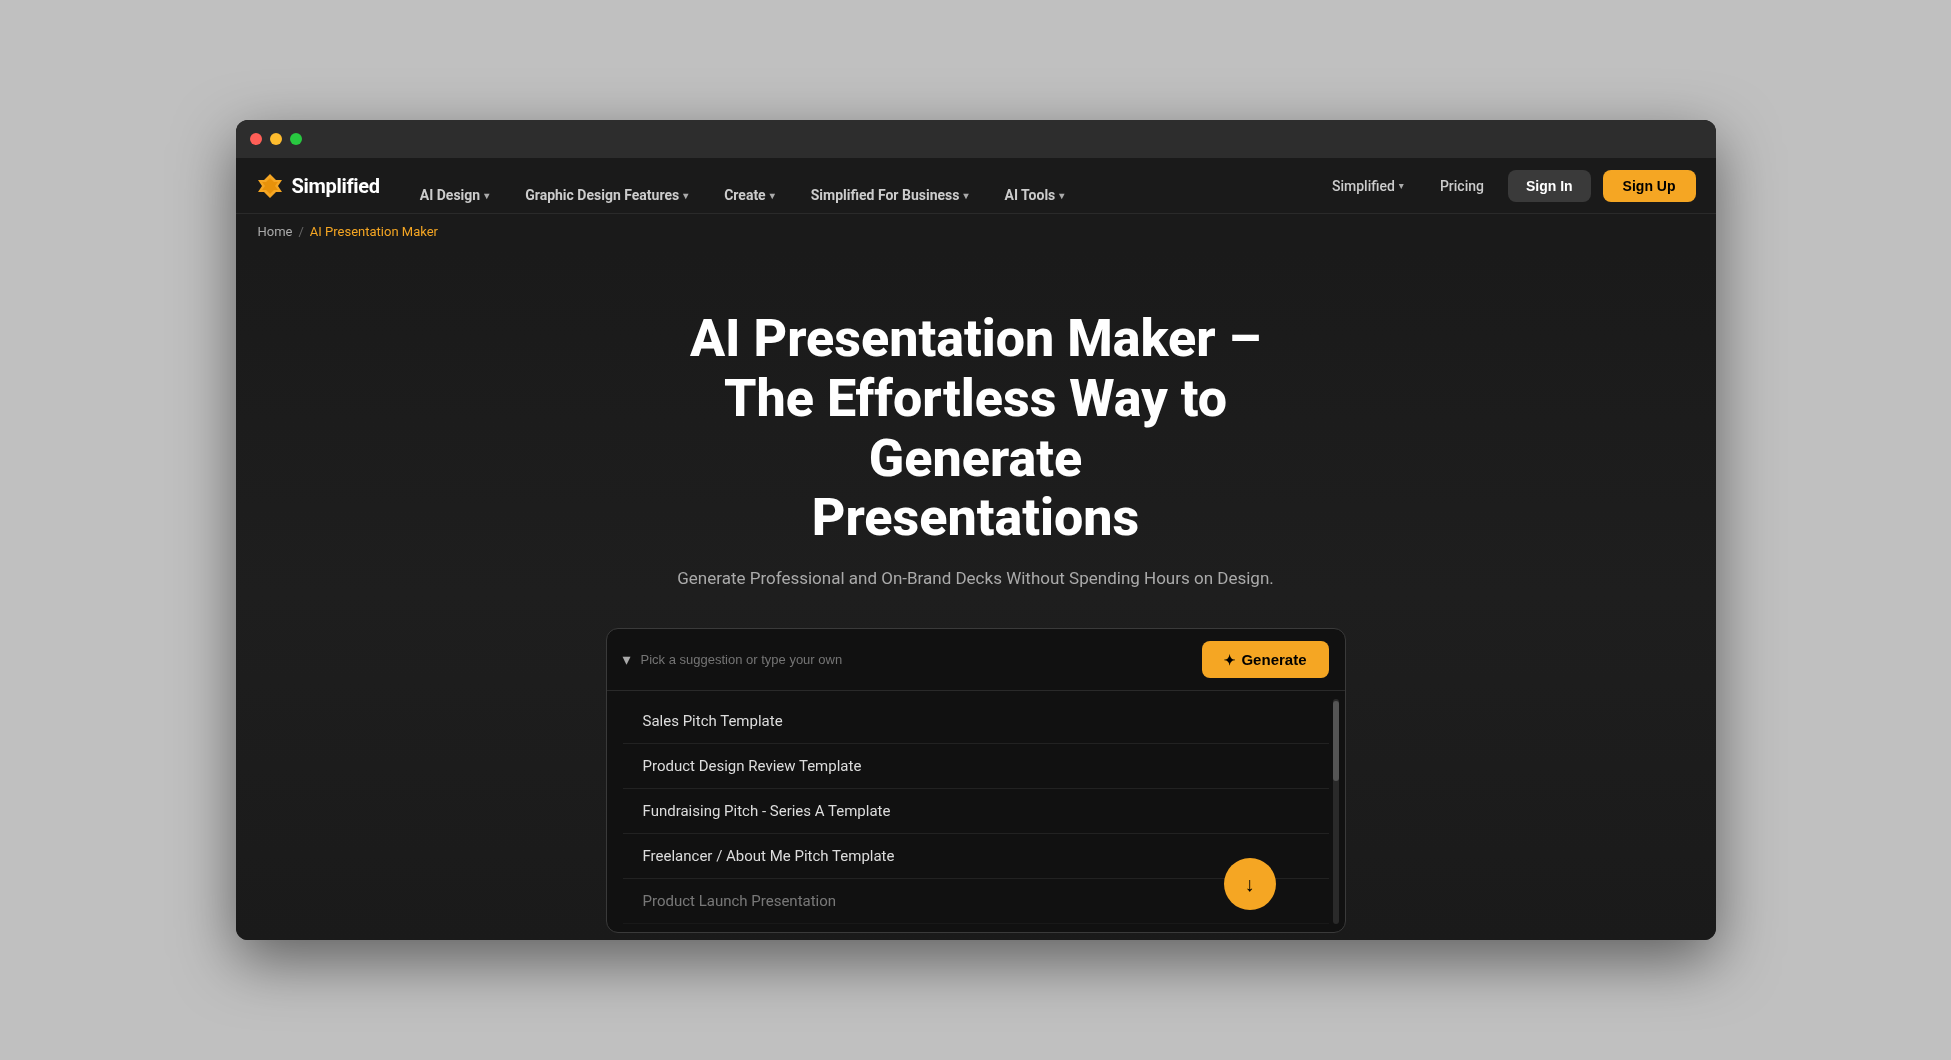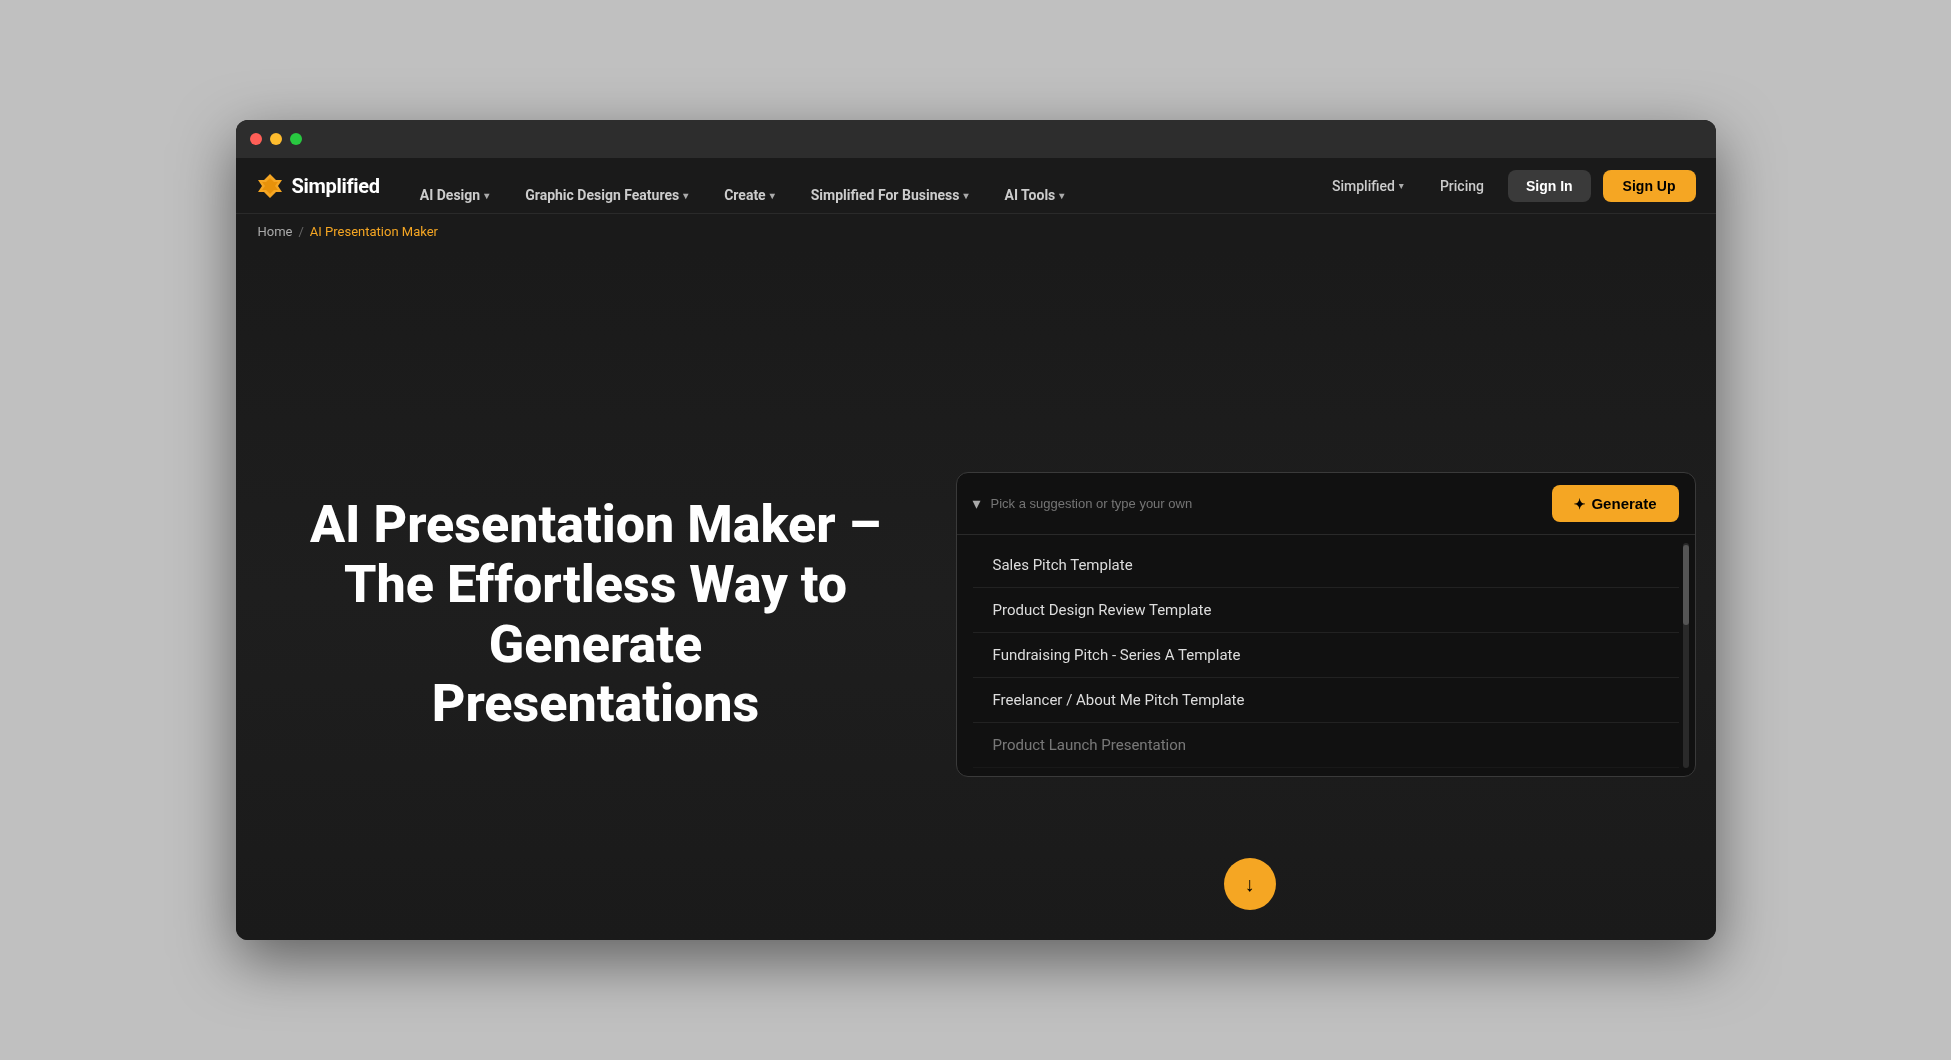--- a/index.html
+++ b/index.html
@@ -165,21 +165,21 @@
 
     .breadcrumb-current {
       color: #f5a623;
       font-size: 13px;
     }
 
     
     .main-content {
       flex: 1;
       display: flex;
-      flex-direction: row;
+      flex-direction: column;
       align-items: center;
       padding-top: 60px;
       overflow: hidden;
       position: relative;
       background: linear-gradient(180deg, #1a1a1a 0%, #1e1e1e 50%, #1a1a1a 100%);
     }
 
     .hero-title {
       color: #ffffff;
       font-size: 52px;
@@ -378,20 +378,21 @@
   <div class="breadcrumb">
     <span class="breadcrumb-home">Home</span>
     <span class="breadcrumb-sep">/</span>
     <span class="breadcrumb-current">AI Presentation Maker</span>
   </div>
 
   <div class="main-content">
     <h1 class="hero-title">
       AI Presentation Maker –<br>The Effortless Way to Generate<br>Presentations
     </h1>
+    <p class="hero-subtitle">Generate Professional and On-Brand Decks Without Spending Hours on Design.</p>
 
     <div class="search-container">
       <div class="search-bar">
         <span class="search-chevron">▾</span>
         <input class="search-input" type="text" placeholder="Pick a suggestion or type your own" style="">
         <button class="generate-btn">
           <span class="generate-icon">✦</span>
           <span>Generate</span>
         </button>
       </div>

